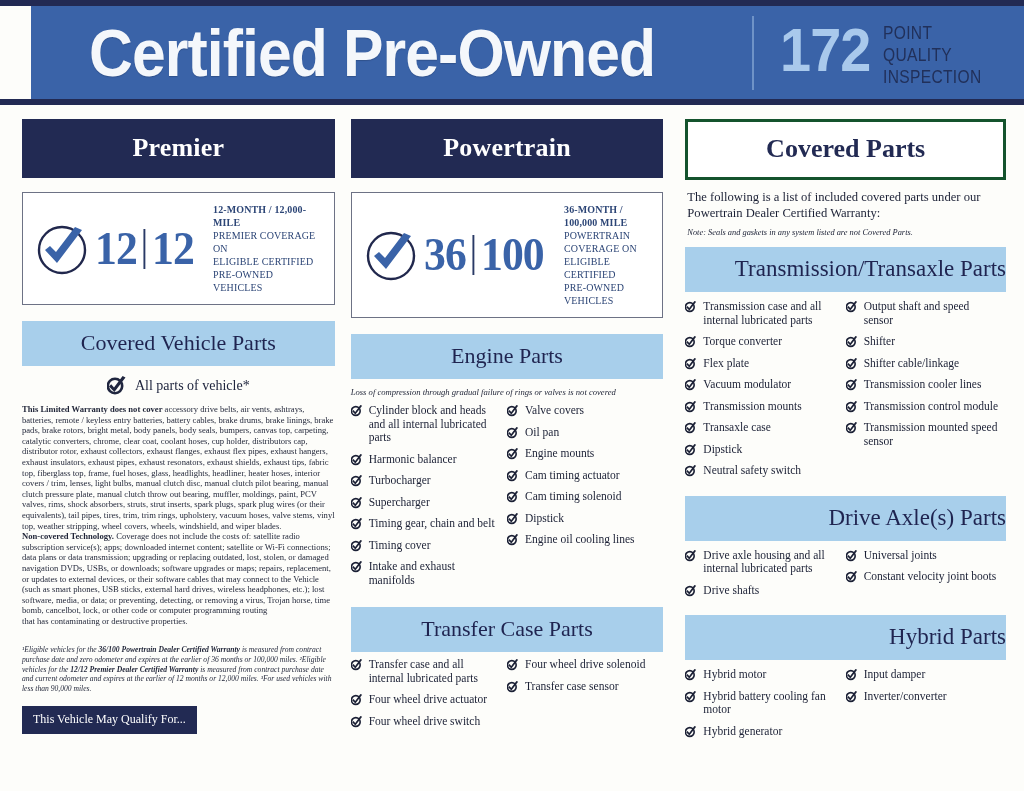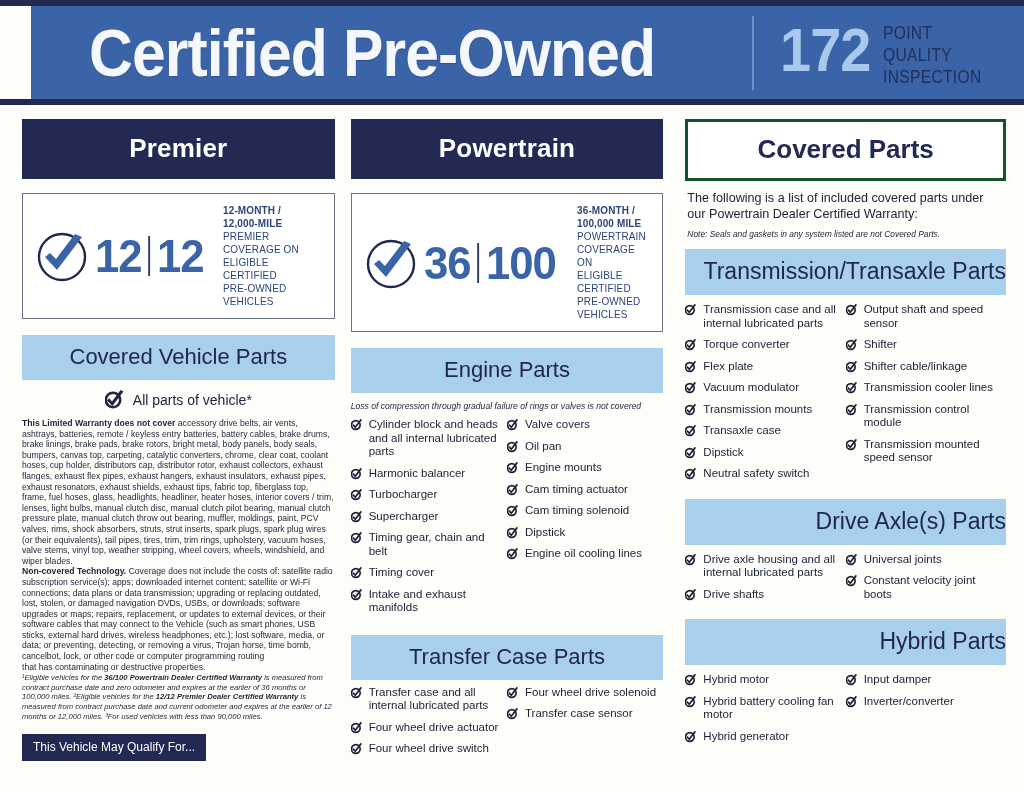--- a/index.html
+++ b/index.html
@@ -45,21 +45,21 @@
     margin-left:2px;margin-top:6px;
     color:#21305a;
     font-size:19px;line-height:19px;
     letter-spacing:.4px;
     transform:scaleX(0.82);transform-origin:left top;
     white-space:nowrap;
   }
   .hdr-sub div{margin-bottom:3px;}
 
   
-  .cols{display:flex;padding:14px 14px 0 14px;box-sizing:border-box;}
+  .cols{display:flex;padding:14px 14px 0 14px;box-sizing:border-box;font-family:Liberation Serif, serif;}
   .col{box-sizing:border-box;}
   .col-a{width:330px;padding:0 8px 0 8px;}
   .col-b{width:330px;padding:0 8px 0 8px;}
   .col-c{width:340px;padding:0 4px 0 14px;}
 
   .navbar{
     background:#222a53;color:#ffffff;
     text-align:center;
     font-size:26px;font-weight:bold;
     padding:14px 0 15px;
@@ -112,21 +112,21 @@
 
   .fineprint{
     font-size:8.6px;line-height:10.6px;
     color:#1e2336;text-align:left;
   }
   .fineprint b{font-weight:bold;}
   .fineprint p{margin:0 0 0 0;}
 
   .footnote{
     font-size:7.6px;line-height:9.6px;
-    font-style:italic;color:#1e2336;margin-top:1px;
+    font-style:italic;color:#1e2336;margin-top:19px;
   }
   .footnote b{font-weight:bold;font-style:italic;}
 
   .qualify-btn{
     display:inline-block;margin-top:13px;
     background:#222a53;color:#ffffff;
     font-size:12px;padding:6px 11px 7px;
   }
 
   

